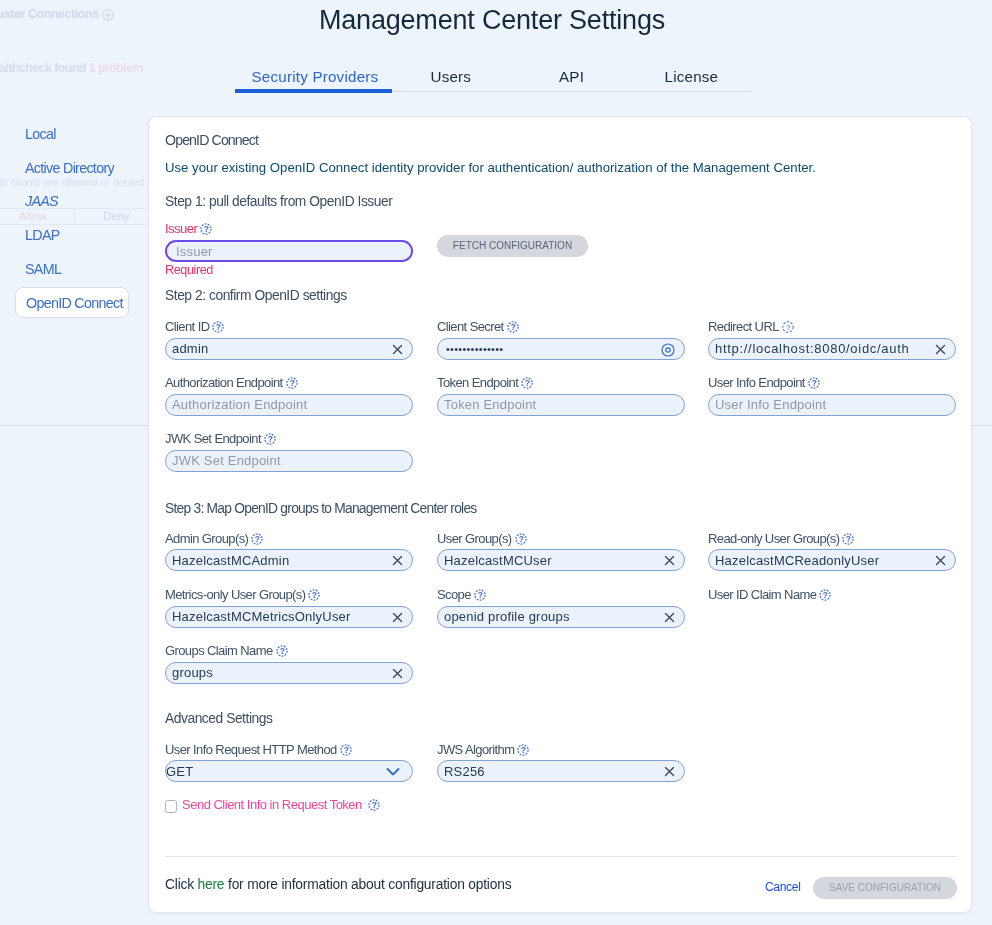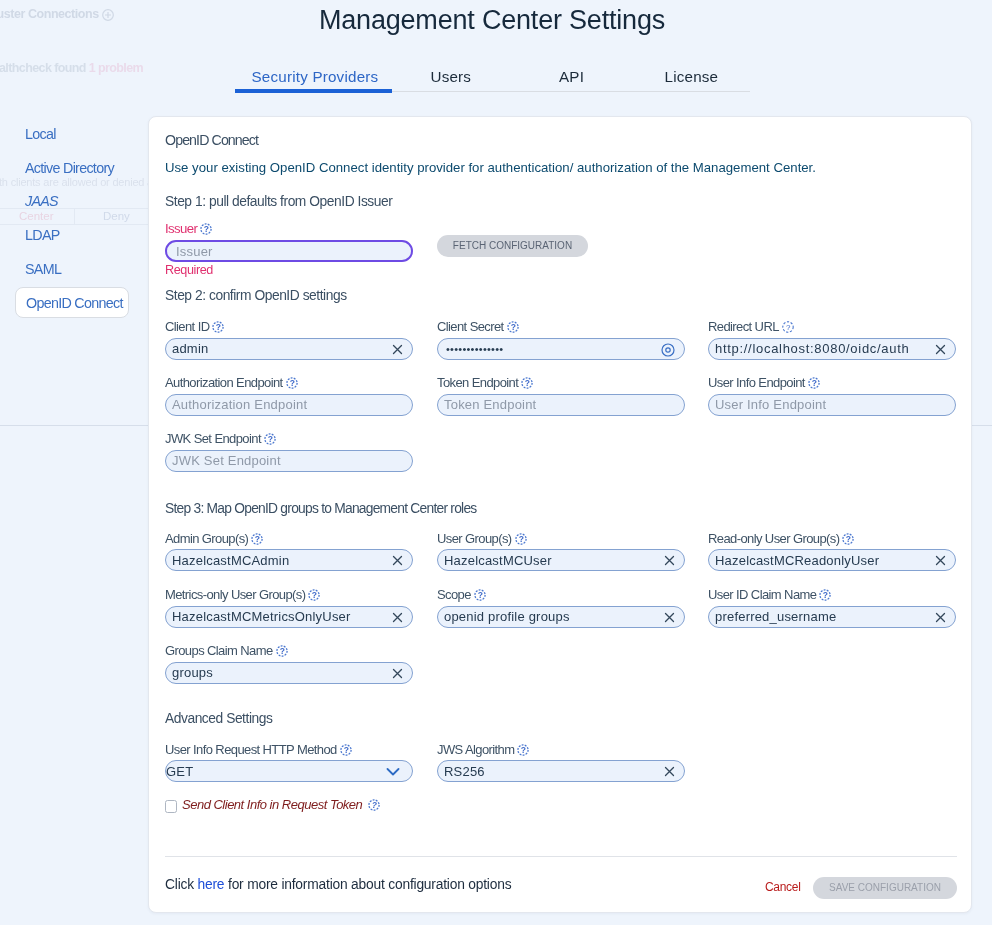--- a/index.html
+++ b/index.html
@@ -51,21 +51,21 @@
 <div class="bgfaint">
   <div class="abs nw" style="left:-15px; top:7px; font-size:12.5px; font-weight:bold; letter-spacing:-0.45px; color:rgba(125,140,165,0.26);">Cluster Connections</div>
   <svg class="abs" style="left:102px; top:9px;" width="12" height="12">
       <circle cx="6" cy="6" r="5.3" fill="none" stroke="rgba(125,140,165,0.26)" stroke-width="1.2"></circle>
       <path d="M3 6h6M6 3v6" stroke="rgba(125,140,165,0.26)" stroke-width="1.2"></path>
     </svg>
   <div class="abs nw" style="left:-1px; top:61px; font-size:12.5px; font-weight:bold; letter-spacing:-0.6px; color:rgba(125,140,165,0.21);">althcheck found <span style="color:rgba(220,90,140,0.16);">1 problem</span></div>
   <div class="abs nw" style="left:-1px; top:176px; font-size:11px; letter-spacing:-0.2px; color:rgba(125,140,165,0.18);">th clients are allowed or denied access</div>
   <div class="abs" style="left:-20px; top:208px; width:190px; height:17px; border:1px solid rgba(150,160,185,0.13); border-radius:3px;">
     <div class="abs" style="left:93px; top:0; width:1px; height:15px; background:rgba(150,160,185,0.13);"></div>
-    <div class="abs nw" style="left:38px; top:1px; font-size:11.5px; color:rgba(215,120,150,0.26);">Center</div>
+    <div class="abs nw" style="left:38px; top:1px; font-size:11.5px; color:rgba(215,120,150,0.26);">Allow</div>
     <div class="abs nw" style="left:122px; top:1px; font-size:11.5px; color:rgba(120,140,180,0.25);">Deny</div>
   </div>
   <div class="abs" style="left:0; top:425px; width:992px; height:1px; background:rgba(170,180,200,0.35);"></div>
 </div>
 
 <div class="title">Management Center Settings</div>
 
 <div class="tabtxt tabactive" style="left:251.5px; top:67.5px;">Security Providers</div>
 <div class="tabtxt" style="left:430.5px; top:67.5px;">Users</div>
 <div class="tabtxt" style="left:559px; top:67.5px;">API</div>
@@ -210,26 +210,20 @@
       <svg class="xic" width="11" height="11">
         <path d="M1.5 1.5l8 8M9.5 1.5l-8 8" stroke="#33475b" stroke-width="1.3" stroke-linecap="round"></path>
       </svg>
     </div>
   <div class="inp" style="left:288px; top:488.6px;">
       <div class="v">openid profile groups</div>
       <svg class="xic" width="11" height="11">
         <path d="M1.5 1.5l8 8M9.5 1.5l-8 8" stroke="#33475b" stroke-width="1.3" stroke-linecap="round"></path>
       </svg>
     </div>
-  <div class="inp" style="left:559px; top:488.6px;">
-      <div class="v">preferred_username</div>
-      <svg class="xic" width="11" height="11">
-        <path d="M1.5 1.5l8 8M9.5 1.5l-8 8" stroke="#33475b" stroke-width="1.3" stroke-linecap="round"></path>
-      </svg>
-    </div>
 
   <div class="lbl" style="left:16px; top:526px;">Groups Claim Name<svg class="q" width="12" height="12">
         <circle cx="6" cy="6" r="5.1" fill="none" stroke="#4a77cf" stroke-width="1.3" stroke-dasharray="1.9 1.25"></circle>
         <text x="6" y="9" font-size="8.5" font-weight="bold" text-anchor="middle" fill="#3f6ac9">?</text>
       </svg></div>
   <div class="inp" style="left:16px; top:544.8px;">
       <div class="v">groups</div>
       <svg class="xic" width="11" height="11">
         <path d="M1.5 1.5l8 8M9.5 1.5l-8 8" stroke="#33475b" stroke-width="1.3" stroke-linecap="round"></path>
       </svg>
@@ -252,23 +246,23 @@
       </svg>
   </div>
   <div class="inp" style="left:288px; top:643.4px;">
       <div class="v">RS256</div>
       <svg class="xic" width="11" height="11">
         <path d="M1.5 1.5l8 8M9.5 1.5l-8 8" stroke="#33475b" stroke-width="1.3" stroke-linecap="round"></path>
       </svg>
     </div>
 
   <div class="abs" style="left:15.6px; top:683px; width:12.5px; height:12.5px; background:#fff; border:1px solid #aeb6c2; border-radius:2.5px;"></div>
-  <div class="abs nw" style="left:33px; top:680px; font-size:13px; letter-spacing:-0.5px; color:#7f1d1d;font-style:italic;">Send Client Info in Request Token <svg class="q" width="12" height="12">
+  <div class="abs nw" style="left:33px; top:680px; font-size:13px; letter-spacing:-0.5px; color:#ec4899;">Send Client Info in Request Token <svg class="q" width="12" height="12">
         <circle cx="6" cy="6" r="5.1" fill="none" stroke="#4a77cf" stroke-width="1.3" stroke-dasharray="1.9 1.25"></circle>
         <text x="6" y="9" font-size="8.5" font-weight="bold" text-anchor="middle" fill="#3f6ac9">?</text>
       </svg></div>
 
   <div class="abs" style="left:16px; top:738.5px; width:792px; height:1px; background:#e0e3e8;"></div>
 
-  <div class="abs nw" style="left:16px; top:760px; font-size:13.8px; letter-spacing:-0.2px; color:#1d2c3e;">Click <span style="color:#1d4ed8;">here</span> for more information about configuration options</div>
-  <div class="abs nw" style="left:616px; top:762.5px; font-size:12px; letter-spacing:-0.3px; color:#b91c1c;">Cancel</div>
+  <div class="abs nw" style="left:16px; top:760px; font-size:13.8px; letter-spacing:-0.2px; color:#1d2c3e;">Click <span style="color:#15803d;">here</span> for more information about configuration options</div>
+  <div class="abs nw" style="left:616px; top:762.5px; font-size:12px; letter-spacing:-0.3px; color:#1d4ed8;">Cancel</div>
   <div class="btn" style="left:664px; top:760px; width:144px; color:#9ba0ab;">SAVE CONFIGURATION</div>
 </div>
 
 </body></html>

